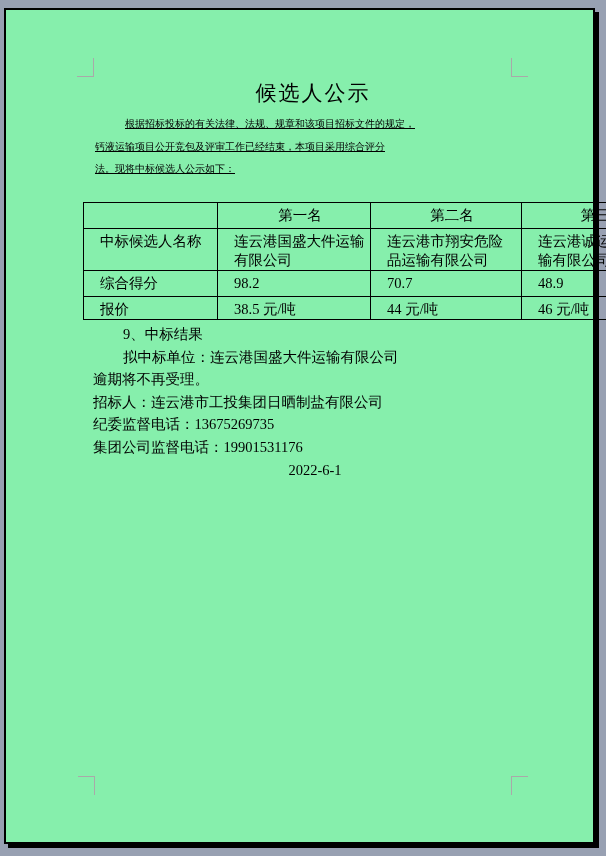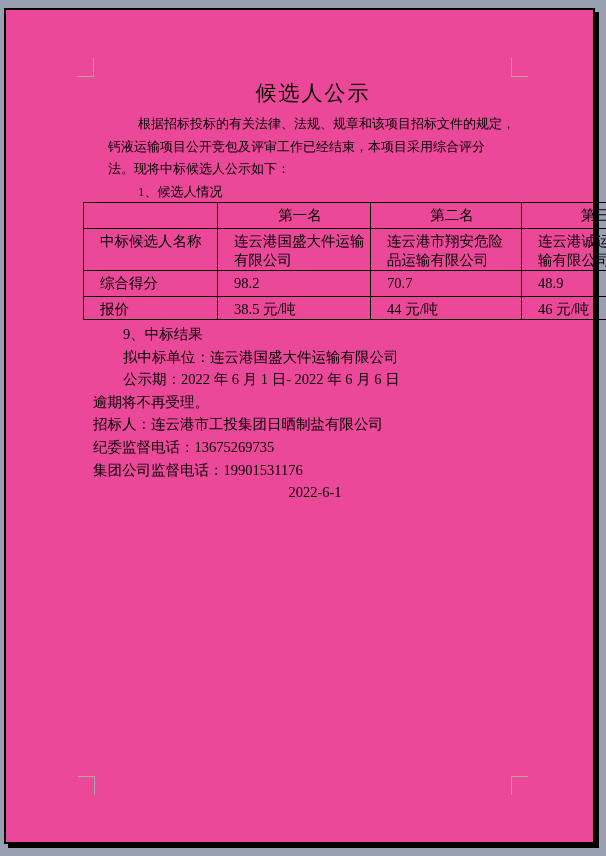--- a/index.html
+++ b/index.html
@@ -11,43 +11,43 @@
     background: #98a0b2;
     font-family: "Liberation Serif", "DejaVu Serif", serif;
     color: #000;
   }
   .page {
     position: absolute;
     left: 4px;
     top: 8px;
     width: 587px;
     height: 832px;
-    background: #ec4899;
+    background: #86efac;
     border: 2px solid #000;
     box-shadow: 4px 4px 0 0 #000;
   }
   .page > * { position: absolute; }
 
   
   .mark { width: 16px; height: 18px; }
   .mark-tl { left: 71px; top: 48px;  border-right: 1px solid #a9a9a9; border-bottom: 1px solid #a9a9a9; }
   .mark-tr { left: 505px; top: 48px; border-left: 1px solid #a9a9a9;  border-bottom: 1px solid #a9a9a9; }
   .mark-bl { left: 72px; top: 766px; border-right: 1px solid #a9a9a9; border-top: 1px solid #a9a9a9; }
   .mark-br { left: 505px; top: 766px; border-left: 1px solid #a9a9a9; border-top: 1px solid #a9a9a9; }
 
   .doc-title {
     left: 87px; top: 70px; width: 440px;
     font-size: 21px; line-height: 26px;
     letter-spacing: 2px;
     text-align: center;
     white-space: nowrap;
   }
   .intro {
-    left: 102px; top: 103px; width: 441px;
-    font-size: 13px; line-height: 22.6px;
+    left: 89px; top: 103px; width: 441px;
+    font-size: 10px; line-height: 22.6px; text-decoration: underline;
   }
   .indent { padding-left: 30px; }
   .line { white-space: nowrap; }
 
   table.candidates {
     left: 77px; top: 192px;
     border-collapse: collapse;
     table-layout: fixed;
     width: 504px;
     font-size: 14.5px;
@@ -87,21 +87,20 @@
   <div class="mark mark-tr"></div>
   <div class="mark mark-bl"></div>
   <div class="mark mark-br"></div>
 
   <div class="doc-title">候选人公示</div>
 
   <div class="intro">
     <div class="line indent">根据招标投标的有关法律、法规、规章和该项目招标文件的规定，</div>
     <div class="line">钙液运输项目公开竞包及评审工作已经结束，本项目采用综合评分</div>
     <div class="line">法。现将中标候选人公示如下：</div>
-    <div class="line indent">1、候选人情况</div>
   </div>
 
   <table class="candidates">
     <tbody>
         <tr class="r-head">
       <th class="col-label"></th>
       <th class="col-1">第一名</th>
       <th class="col-2">第二名</th>
       <th class="col-3">第三名</th>
     </tr>
@@ -122,21 +121,20 @@
       <td>38.5 元/吨</td>
       <td>44 元/吨</td>
       <td>46 元/吨</td>
     </tr>
   </tbody>
     </table>
 
   <div class="lower">
     <p class="line indent">9、中标结果</p>
     <p class="line indent">拟中标单位：连云港国盛大件运输有限公司</p>
-    <p class="line indent">公示期：2022 年 6 月 1 日- 2022 年 6 月 6 日</p>
     <p class="line">逾期将不再受理。</p>
     <p class="line">招标人：连云港市工投集团日晒制盐有限公司</p>
     <p class="line">纪委监督电话：13675269735</p>
     <p class="line">集团公司监督电话：19901531176</p>
     <p class="line date-line">2022-6-1</p>
   </div>
 
 </div>
 
 </body></html>

